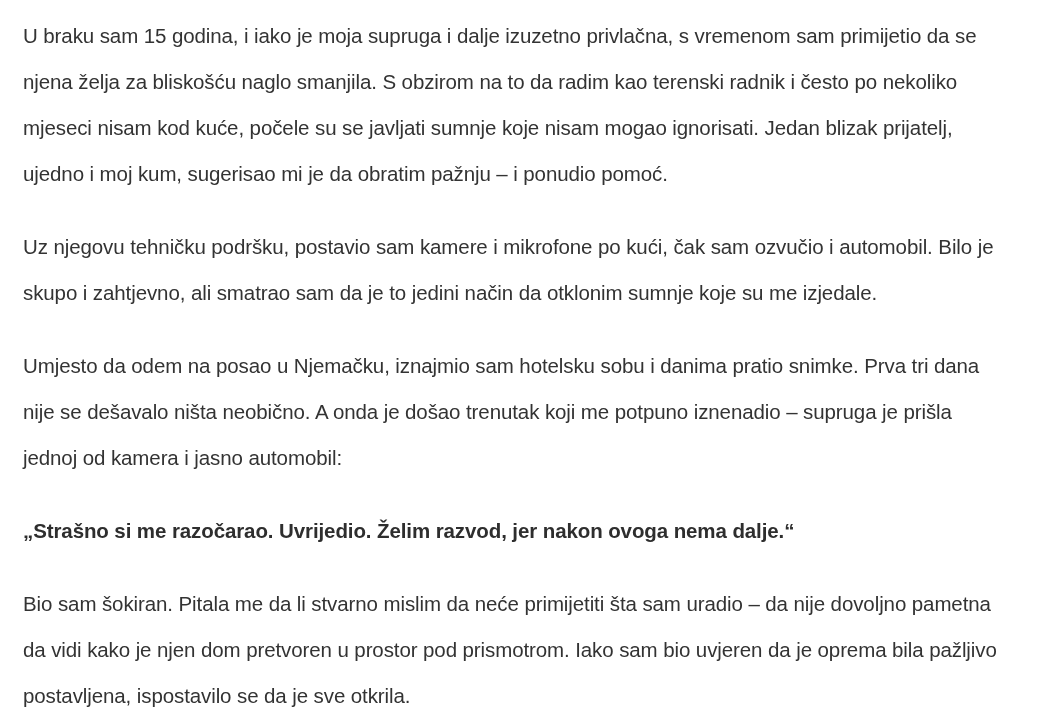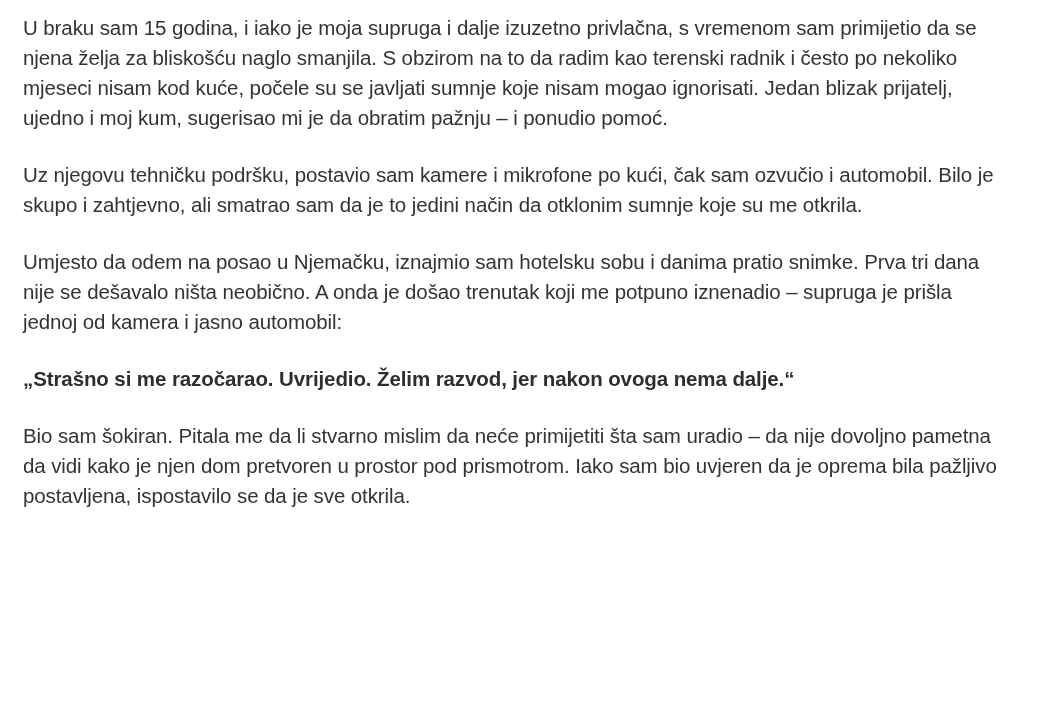--- a/index.html
+++ b/index.html
@@ -16,37 +16,37 @@
     -webkit-font-smoothing: antialiased;
   }
   .article {
     box-sizing: border-box;
     width: 1039px;
     padding: 13px 36px 0 23px;
   }
   .article p {
     margin: 0 0 27px 0;
     font-size: 20.5px;
-    line-height: 30px;
+    line-height: 46px;
     letter-spacing: -0.1px;
     font-weight: 400;
     color: #333333;
   }
   .article p.bold-quote {
     font-weight: 700;
     color: #2e2e2e;
   }
 </style>
 </head>
 <body>
 
 <div class="article">
   <p>U braku sam 15 godina, i iako je moja supruga i dalje izuzetno privlačna, s vremenom sam primijetio da se njena želja za bliskošću naglo smanjila. S obzirom na to da radim kao terenski radnik i često po nekoliko mjeseci nisam kod kuće, počele su se javljati sumnje koje nisam mogao ignorisati. Jedan blizak prijatelj, ujedno i moj kum, sugerisao mi je da obratim pažnju – i ponudio pomoć.</p>
 
-  <p>Uz njegovu tehničku podršku, postavio sam kamere i mikrofone po kući, čak sam ozvučio i automobil. Bilo je skupo i zahtjevno, ali smatrao sam da je to jedini način da otklonim sumnje koje su me otkrila.</p>
+  <p>Uz njegovu tehničku podršku, postavio sam kamere i mikrofone po kući, čak sam ozvučio i automobil. Bilo je skupo i zahtjevno, ali smatrao sam da je to jedini način da otklonim sumnje koje su me izjedale.</p>
 
   <p>Umjesto da odem na posao u Njemačku, iznajmio sam hotelsku sobu i danima pratio snimke. Prva tri dana nije se dešavalo ništa neobično. A onda je došao trenutak koji me potpuno iznenadio – supruga je prišla jednoj od kamera i jasno automobil:</p>
 
   <p class="bold-quote">„Strašno si me razočarao. Uvrijedio. Želim razvod, jer nakon ovoga nema dalje.“</p>
 
   <p>Bio sam šokiran. Pitala me da li stvarno mislim da neće primijetiti šta sam uradio – da nije dovoljno pametna da vidi kako je njen dom pretvoren u prostor pod prismotrom. Iako sam bio uvjeren da je oprema bila pažljivo postavljena, ispostavilo se da je sve otkrila.</p>
 
 </div>
 
 </body></html>

